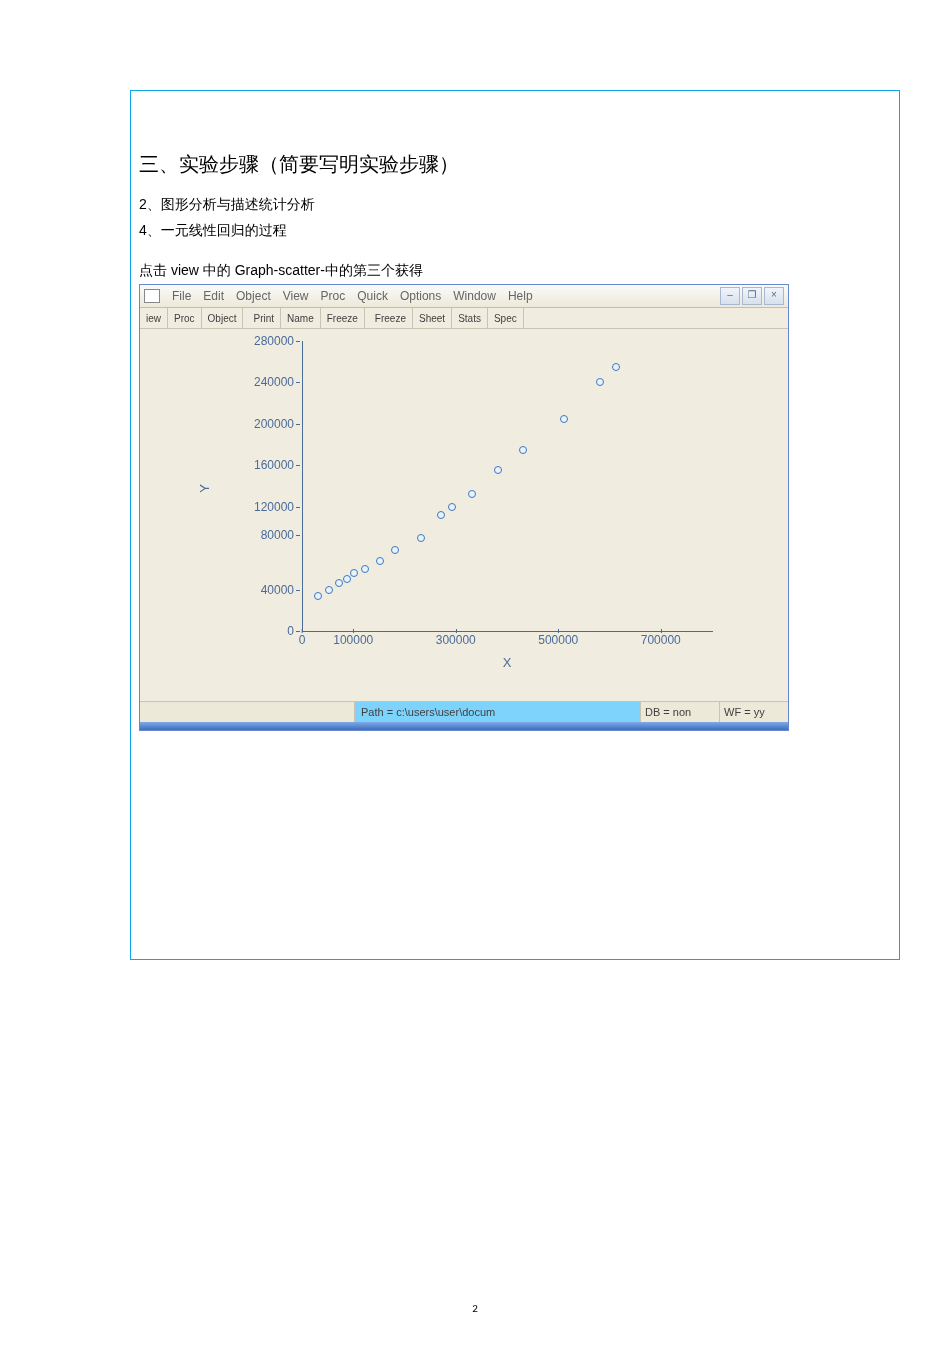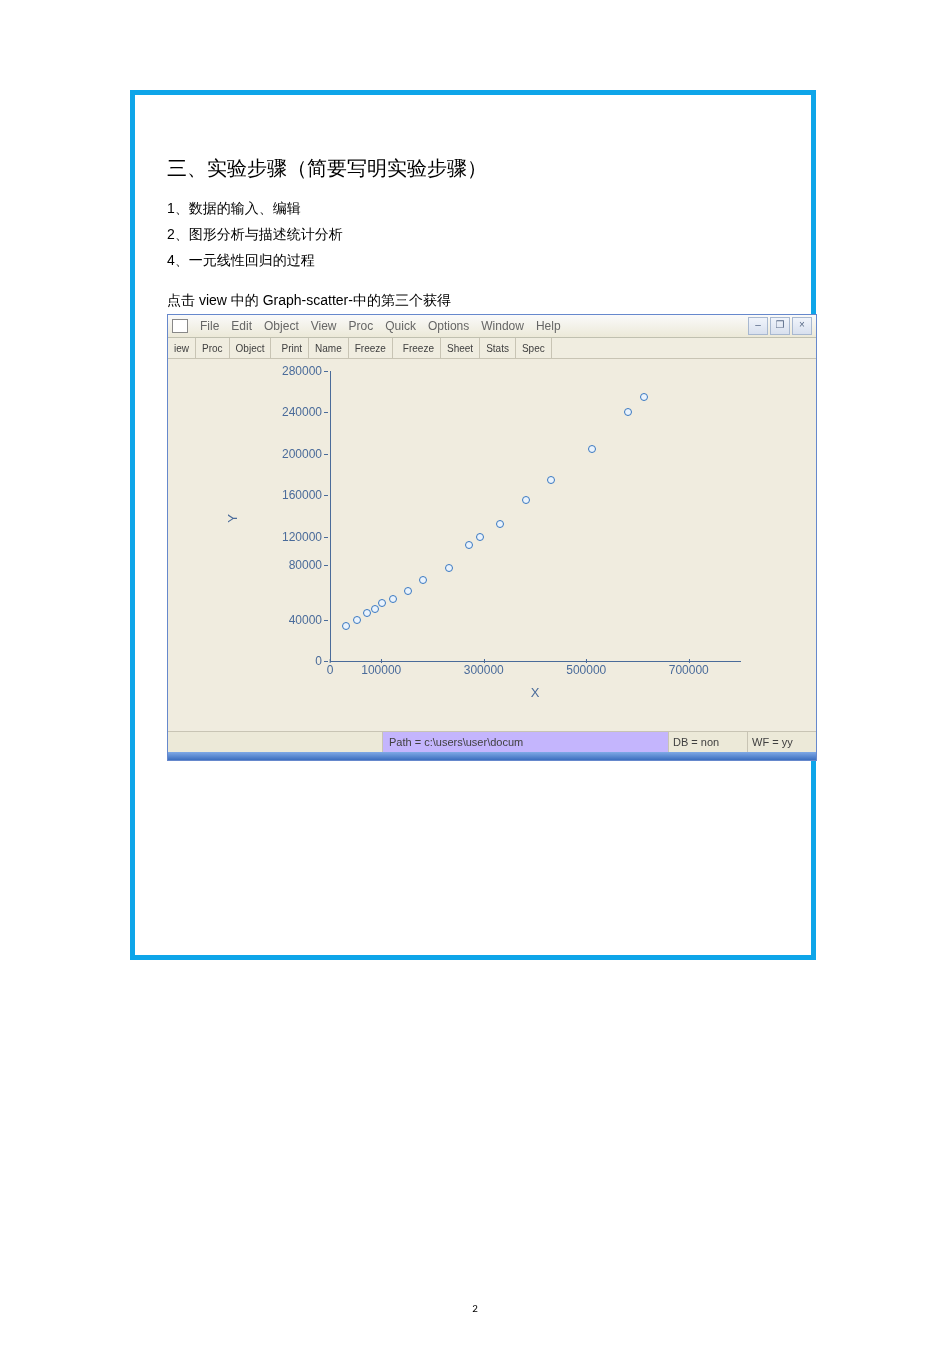--- a/index.html
+++ b/index.html
@@ -7,25 +7,25 @@
     background: #fff;
     font-family: "SimSun", "宋体", serif;
     width: 950px;
     height: 1345px;
     position: relative;
   }
   .page-frame {
     position: absolute;
     left: 130px;
     top: 90px;
-    width: 686px;
+    width: 770px;
     height: 870px;
-    border: 5px solid #0ea5e9;
+    border: 1px solid #0ea5e9;
     box-sizing: border-box;
-    padding: 50px 20px 20px 32px;
+    padding: 50px 20px 20px 8px;
   }
   .heading {
     font-size: 20px;
     font-weight: normal;
     margin: 10px 0 18px 0;
     color: #000;
   }
   .list-line {
     font-size: 14px;
     margin: 8px 0;
@@ -169,21 +169,21 @@
   .status-bar {
     display: flex;
     height: 20px;
     background: #ece9d8;
     border-top: 1px solid #c8c4b4;
     font-size: 11px;
     color: #404040;
     align-items: center;
   }
   .sb-left { width: 210px; border-right:1px solid #c8c4b4; height:100%; padding-left:4px;}
-  .sb-path { flex: 1; padding: 0 6px; border-right:1px solid #c8c4b4; height:100%; display:flex; align-items:center; background:#c4b5fd;}
+  .sb-path { flex: 1; padding: 0 6px; border-right:1px solid #c8c4b4; height:100%; display:flex; align-items:center; background:#7dd3fc;}
   .sb-db   { width: 70px; padding:0 4px; border-right:1px solid #c8c4b4; height:100%; display:flex; align-items:center;}
   .sb-wf   { width: 60px; padding:0 4px; height:100%; display:flex; align-items:center;}
   .task-edge { height:8px; background: linear-gradient(#7fa9e6,#3d6fbf);}
   .bottom-line {
     font-size: 20px;
     margin-top: 60px;
   }
   .bottom-line .bold { font-weight: bold; font-family: Arial, sans-serif; }
   .page-num {
     position: absolute;
@@ -194,21 +194,20 @@
     font-family: "Calibri", Arial, sans-serif;
     color: #000;
   }
 </style>
 </head>
 <body>
 
 <div class="page-frame">
   <div class="heading">三、实验步骤（简要写明实验步骤）</div>
 
-  <div class="list-line">1、数据的输入、编辑</div>
   <div class="list-line">2、图形分析与描述统计分析</div>
   <div class="list-line">4、一元线性回归的过程</div>
 
   <div class="instr">
     <span>点击 </span><span class="roman">view</span><span> 中的 </span><span class="roman">Graph-scatter-</span><span>中的第三个获得</span>
   </div>
 
   <div class="app-shot">
     <div class="menu-bar">
       <div class="menu-icon"></div>

